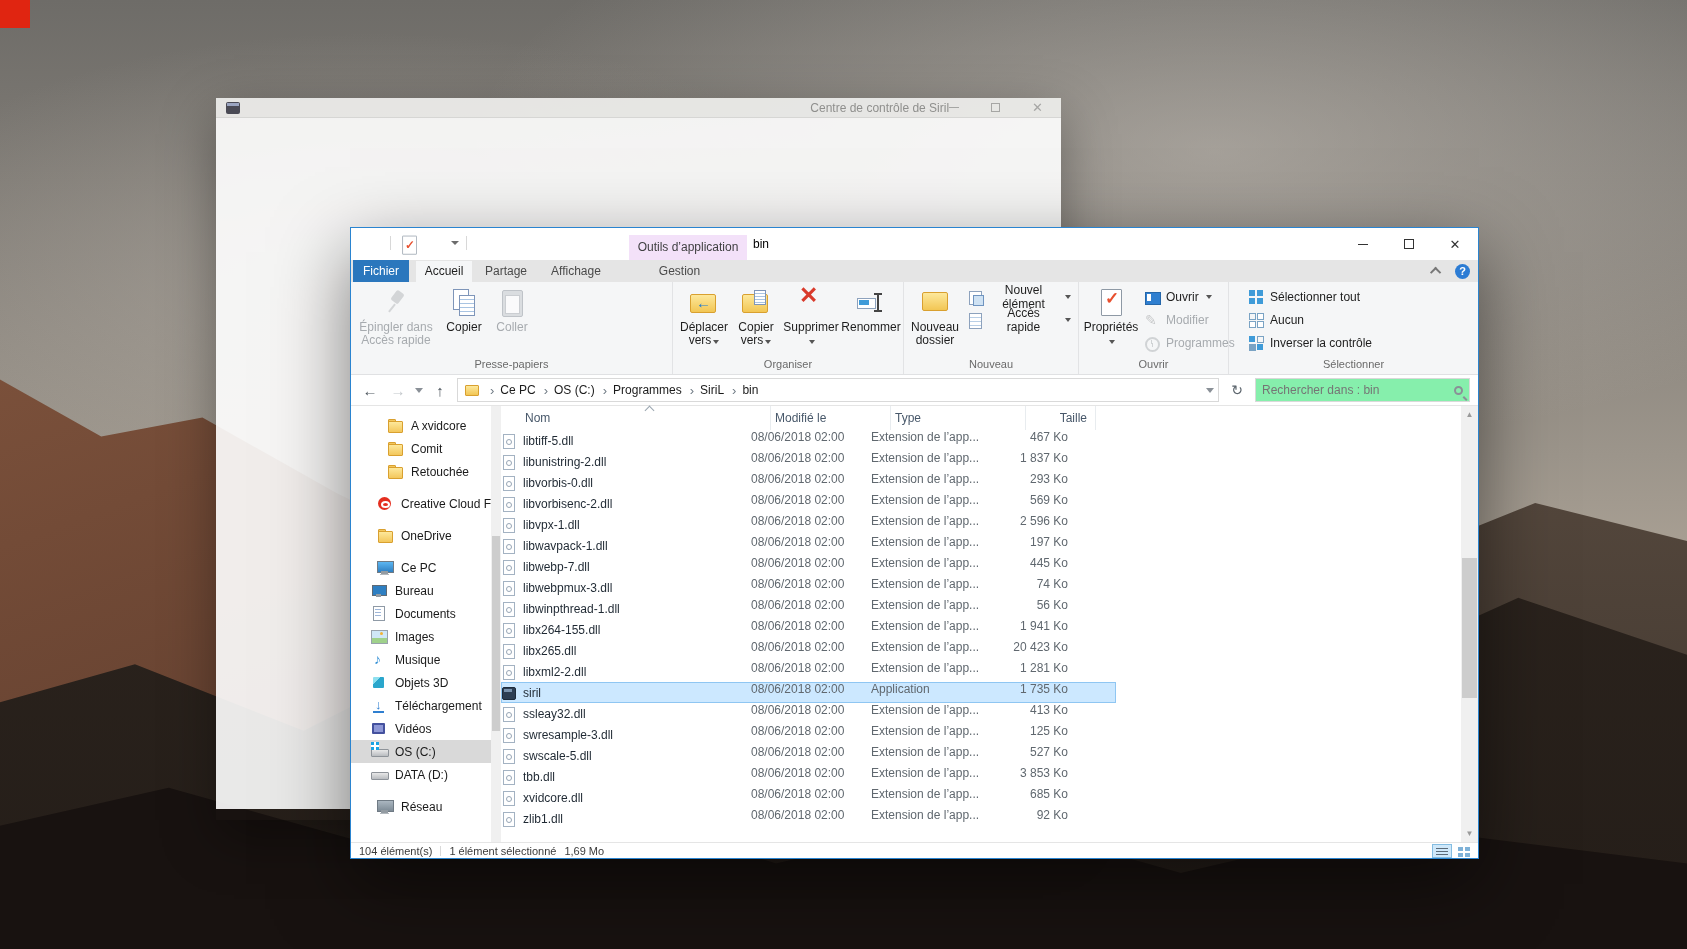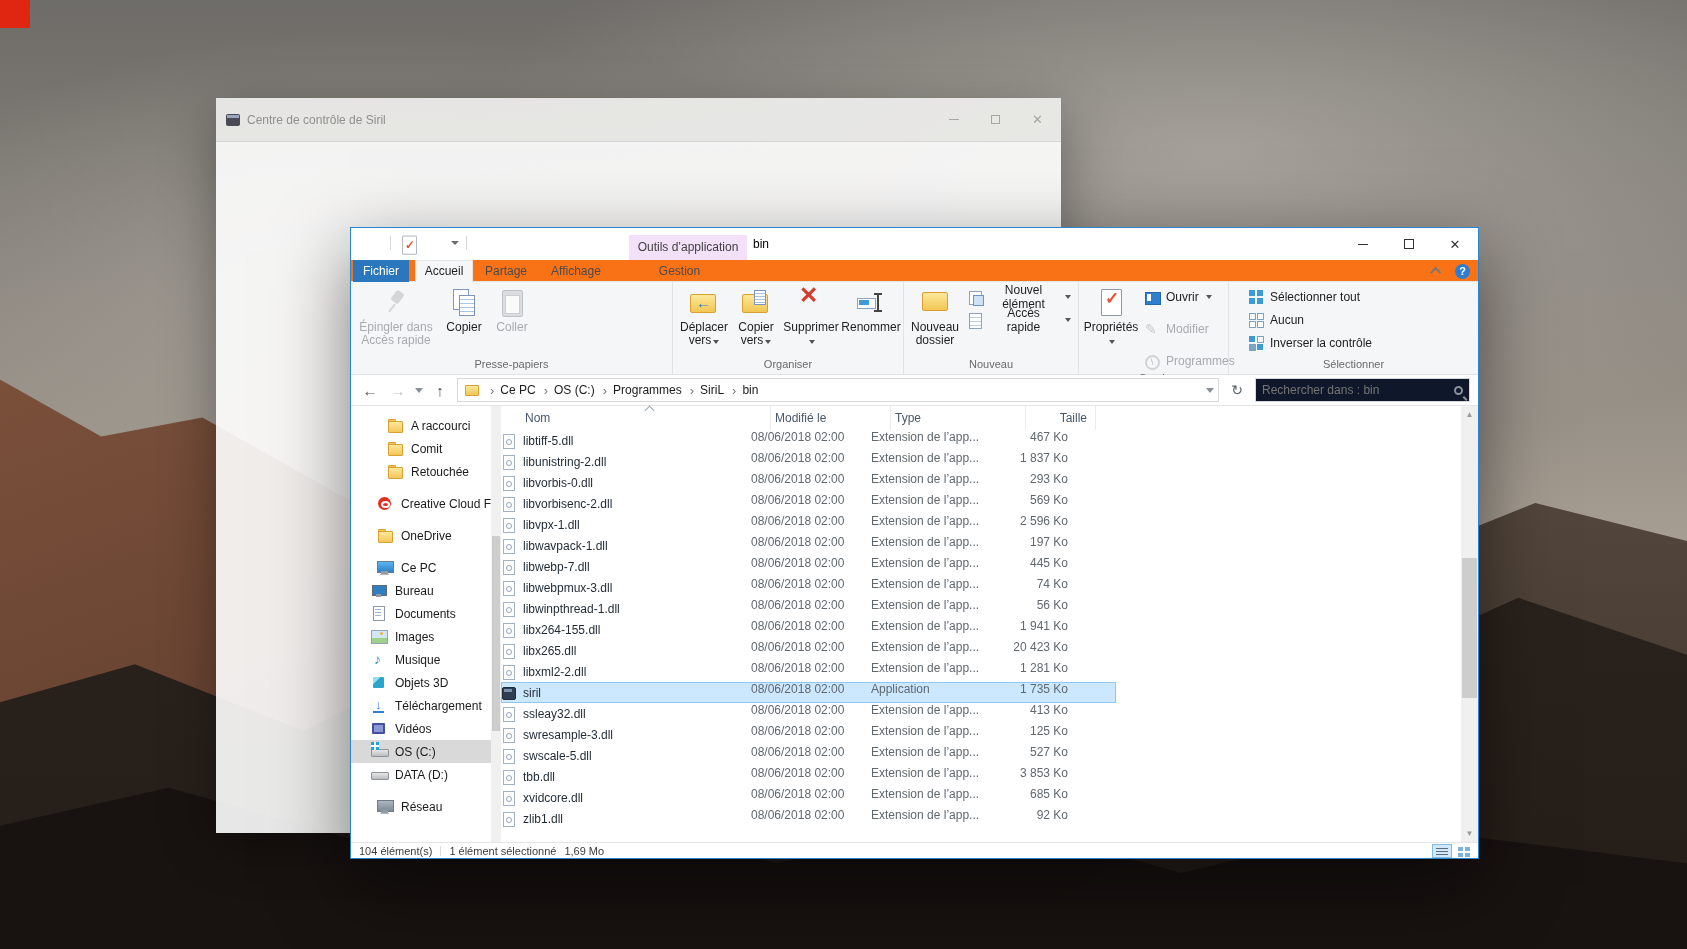--- a/index.html
+++ b/index.html
@@ -18,22 +18,22 @@
     clip-path:polygon(0 40%,6% 46%,12% 44%,20% 52%,27% 58%,34% 68%,40% 81%,45% 100%,0 100%);}
   .mtn-mid{background:linear-gradient(#342b24,#241d18);
     clip-path:polygon(0 74%,8% 70%,18% 77%,28% 68%,38% 75%,50% 66%,60% 73%,70% 64%,80% 71%,90% 63%,100% 69%,100% 100%,0 100%);}
   .mtn-front{background:#181210;
     clip-path:polygon(0 87%,10% 83%,22% 89%,34% 84%,46% 91%,58% 86%,70% 92%,82% 87%,100% 91%,100% 100%,0 100%);}
   .red-corner{position:absolute;left:0;top:0;width:30px;height:28px;background:#e02511;}
 
   
   .siril-win{position:absolute;left:216px;top:98px;width:845px;height:722px;
     box-shadow:0 18px 50px rgba(0,0,0,.35);}
-  .siril-tb{height:44px;background:rgba(236,236,234,.94);display:flex;align-items:center;padding:0 10px;
-    border-bottom:1px solid rgba(210,210,208,.8);}
+  .siril-tb{height:20px;background:rgba(236,236,234,.94);display:flex;align-items:center;padding:0 10px;
+    border-bottom:1px solid rgba(210,210,208,.8);text-align:right;}
   .siril-body{height:691px;background:rgba(255,255,255,.9);}
   .siril-title{color:#8f8f8d;font-size:12px;margin-left:7px;flex:1;}
   .siril-ico{width:14px;height:12px;background:#4a4a55;border-radius:2px;position:relative;}
   .siril-ico::before{content:"";position:absolute;left:1px;top:1px;right:1px;height:3px;background:#9aa4c0;}
   .siril-ctl{display:flex;gap:32px;color:#a6a6a4;font-size:12px;margin-right:8px;align-items:center;}
   .sc-min{width:10px;height:1px;background:#a6a6a4;}
   .sc-max{width:9px;height:9px;border:1px solid #a6a6a4;}
   .sc-close{color:#a6a6a4;font-size:13px;line-height:10px;}
 
   
@@ -48,21 +48,21 @@
   .ctx-tab{position:absolute;left:278px;top:7px;width:118px;height:25px;background:#f3e1f9;
     color:#3f3f41;text-align:center;line-height:25px;font-size:12px;}
   .win-title{position:absolute;left:402px;top:9px;font-size:12px;color:#000;}
   .win-ctl{position:absolute;right:0;top:0;height:32px;display:flex;}
   .wc{width:46px;height:32px;display:flex;align-items:center;justify-content:center;}
   .wc-min i{display:block;width:10px;height:1px;background:#333;}
   .wc-max i{display:block;width:10px;height:10px;border:1px solid #333;}
   .wc-close{color:#333;font-size:13px;}
 
   
-  .tabsrow{position:absolute;left:0;top:32px;right:0;height:22px;background:#f97316;border-bottom:1px solid #e5e5e5;}
+  .tabsrow{position:absolute;left:0;top:32px;right:0;height:22px;background:#e5e5e5;border-bottom:1px solid #e5e5e5;}
   .rtab{position:absolute;top:0;height:22px;line-height:22px;text-align:center;color:#4a4a4a;font-size:12px;}
   .rtab.file{left:2px;width:56px;background:#2b77bd;color:#fff;}
   .rtab.active{left:64px;width:58px;background:#f5f6f7;border:1px solid #e5e5e5;border-bottom:none;color:#1e1e1e;line-height:20px;}
   .rtab.share{left:126px;width:58px;}
   .rtab.view{left:190px;width:70px;}
   .rtab.manage{left:272px;width:113px;}
   .tr-right{position:absolute;right:8px;top:0;height:22px;display:flex;align-items:center;gap:14px;}
   .chev-up{width:8px;height:8px;border-left:2px solid #777;border-top:2px solid #777;transform:rotate(45deg) translateY(2px);}
   .help-ico{width:15px;height:15px;border-radius:50%;background:#2c7cd4;color:#fff;font-size:11px;font-weight:bold;
     display:flex;align-items:center;justify-content:center;}
@@ -72,21 +72,21 @@
   .rgroup{display:flex;flex-direction:column;border-right:1px solid #e2e3e5;flex:none;}
   .rg-body{flex:1;display:flex;align-items:stretch;padding:2px 3px 0 3px;}
   .rg-label{height:17px;text-align:center;color:#6a6a6a;font-size:11px;line-height:15px;}
   .bigbtn{display:flex;flex-direction:column;align-items:center;justify-content:flex-start;
     padding:4px 4px 0 4px;background:none;border:none;font-size:12px;color:#1e1e1e;line-height:13px;text-align:center;}
   .bigbtn .blabel{margin-top:3px;white-space:pre-line;}
   .bigbtn.disabled{color:#a7abaf;}
   .bigbtn.disabled .ric{opacity:.5;filter:grayscale(.6);}
   .smallcol{display:flex;flex-direction:column;justify-content:flex-start;padding-top:3px;gap:3px;}
   .smallbtn{display:flex;align-items:center;gap:5px;background:none;border:none;font-size:12px;color:#1e1e1e;height:20px;padding:0 4px;}
-  .smallbtn.disabled{color:#a7abaf;margin-top:9px;}
+  .smallbtn.disabled{color:#a7abaf;}
   .smallbtn.disabled .ric{opacity:.5;filter:grayscale(.8);}
   .dd{width:0;height:0;border-left:3px solid transparent;border-right:3px solid transparent;border-top:4px solid #555;margin-left:2px;}
 
   
   .ric{position:relative;display:inline-block;flex:none;}
   .ric32{width:32px;height:30px;}
   .ric16{width:17px;height:16px;}
   .i-pin::before{content:"";position:absolute;left:13px;top:3px;width:9px;height:12px;background:#aeb6bd;border-radius:2px;transform:rotate(38deg);}
   .i-pin::after{content:"";position:absolute;left:11px;top:15px;width:2px;height:10px;background:#aeb6bd;transform:rotate(38deg);}
   .i-copy::before{content:"";position:absolute;left:5px;top:1px;width:14px;height:19px;background:#fff;border:1px solid #7e95b9;}
@@ -134,21 +134,21 @@
   .navbtn{border:none;background:none;font-size:15px;color:#4d565e;width:22px;text-align:center;}
   .navbtn.disabled{color:#c3c7cb;}
   .nav-caret{width:0;height:0;border-left:4px solid transparent;border-right:4px solid transparent;border-top:5px solid #8a9097;}
   .addrbox{flex:1;height:24px;border:1px solid #d9d9d9;display:flex;align-items:center;padding:0 4px;gap:2px;background:#fff;}
   .crumb-folder{width:14px;height:11px;background:linear-gradient(#fde89b,#f2c654);border:1px solid #d9a02f;border-radius:1px;margin:0 3px;}
   .crumb-wrap{display:flex;align-items:center;}
   .crumb-sep{color:#6f7a84;font-size:13px;padding:0 6px;}
   .crumb{border:none;background:none;font-size:12px;color:#1a1a1a;padding:0;}
   .addr-caret{margin-left:auto;width:0;height:0;border-left:4px solid transparent;border-right:4px solid transparent;border-top:5px solid #8a9097;}
   .refreshbtn{border:none;background:none;font-size:14px;color:#5a636b;width:24px;}
-  .searchbox{width:215px;height:24px;border:1px solid #d9d9d9;display:flex;align-items:center;padding:0 6px;background:#0f172a;}
+  .searchbox{width:215px;height:24px;border:1px solid #d9d9d9;display:flex;align-items:center;padding:0 6px;background:#86efac;}
   .searchbox input{border:none;outline:none;flex:1;font-size:12px;color:#777;background:transparent;}
   .mag{width:9px;height:9px;border:2px solid #8a9097;border-radius:50%;position:relative;flex:none;}
   .mag::after{content:"";position:absolute;left:8px;top:8px;width:5px;height:2px;background:#8a9097;transform:rotate(45deg);transform-origin:0 0;}
 
   
   .content{position:absolute;left:0;top:178px;right:0;bottom:16px;background:#fff;}
   .sidebar{position:absolute;left:0;top:0;bottom:0;width:140px;overflow:hidden;padding-top:8px;}
   .nav-item{display:flex;align-items:center;height:23px;font-size:12px;color:#1a1a1a;white-space:nowrap;}
   .nav-item.gap{margin-top:9px;}
   .nav-item.selected{background:#d9d9d9;}
@@ -417,21 +417,21 @@
         <input placeholder="Rechercher dans : bin" style="">
         <span class="mag"></span>
       </div>
     </div>
 
     <div class="content">
 
       <div class="sidebar">
         <div class="nav-item ind2 ic-folder">
             <span class="nico ico-slot"></span>
-            <span>A raccourci</span>
+            <span>A xvidcore</span>
           </div>
           <div class="nav-item ind2 ic-folder">
             <span class="nico ico-slot"></span>
             <span>Comit</span>
           </div>
           <div class="nav-item ind2 ic-folder">
             <span class="nico ico-slot"></span>
             <span>Retouchée</span>
           </div>
           <div class="nav-item gap ind1 ic-cc">

